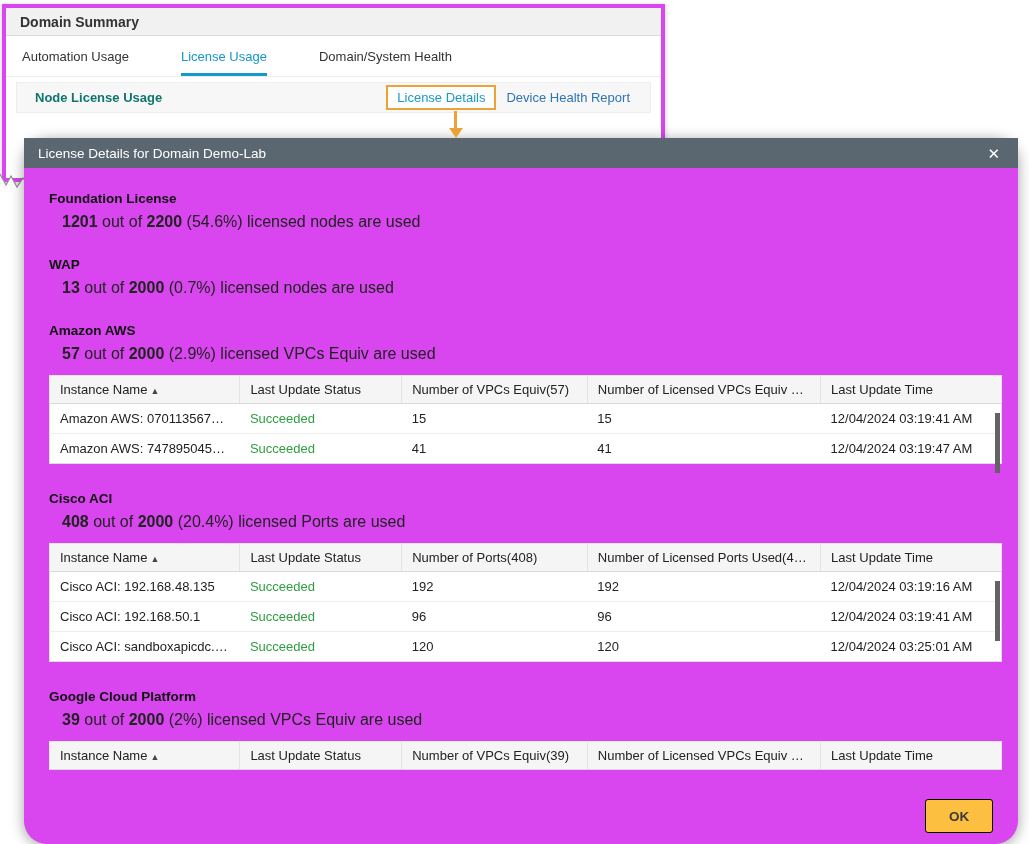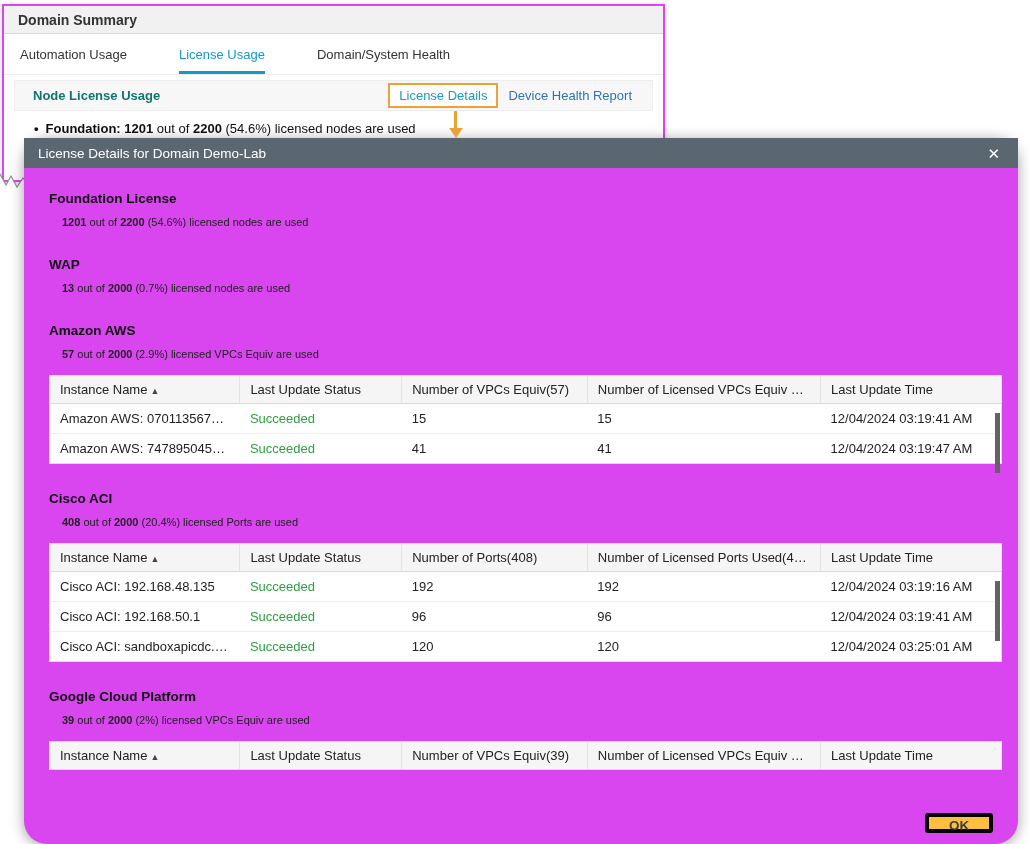--- a/index.html
+++ b/index.html
@@ -6,21 +6,21 @@
   html,body { margin:0; padding:0; }
   body {
     width:1029px; height:844px; position:relative; overflow:hidden;
     background:#ffffff; color:#222;
     font-family:"Liberation Sans", sans-serif; font-size:13px;
   }
 
   
   .bg-window {
     position:absolute; left:2px; top:4px; width:663px; height:178px;
-    background:#fff; border:2px solid #d946ef; box-shadow:0 1px 5px rgba(0,0,0,.22);
+    background:#fff; border:4px solid #d946ef; box-shadow:0 1px 5px rgba(0,0,0,.22);
     z-index:1;
   }
   .titlebar {
     height:28px; background:#f1f1f1; border-bottom:1px solid #d9d9d9;
     display:flex; align-items:center; padding:0 14px;
     font-size:14px; font-weight:bold; color:#333;
   }
   .tabs {
     display:flex; gap:52px; padding:0 16px; margin-top:13px;
     border-bottom:1px solid #ececec; font-size:13px;
@@ -60,21 +60,21 @@
   }
   .modal-header {
     height:30px; background:#5A6771; color:#fff;
     display:flex; align-items:center; padding:0 14px; font-size:13.5px;
   }
   .modal-close { margin-left:auto; cursor:pointer; font-size:15px; line-height:1; padding:2px 4px; }
   .modal-body { height:646px; overflow:hidden; padding:24px 16px 0 25px; }
 
   .section { margin-bottom:28px; }
   .sec-h { font-size:13.5px; font-weight:bold; color:#111; line-height:14px; }
-  .usage { margin:8px 0 0 13px; line-height:16px; font-size:11px; color:#222; }
+  .usage { margin:8px 0 0 13px; line-height:16px; font-size:16px; color:#222; }
 
   .table-wrap { position:relative; margin-top:13px; width:100%; }
   table.lic-table {
     width:100%; border-collapse:collapse; table-layout:fixed;
     border:1px solid #dcdcdc; font-size:13px; background:#fff;
   }
   .lic-table thead th {
     background:#f5f5f5; font-weight:normal; text-align:left; color:#222;
     padding:6px 10px; border:1px solid #e4e4e4; border-bottom:1px solid #d9d9d9;
     white-space:nowrap; overflow:hidden; text-overflow:ellipsis; cursor:pointer;
@@ -84,22 +84,22 @@
     white-space:nowrap; overflow:hidden; text-overflow:ellipsis;
   }
   .lic-table td.green { color:#2E9E41; }
   .sort { font-size:9px; color:#444; margin-left:3px; }
   .vthumb {
     position:absolute; right:2px; top:38px; width:5px; height:60px;
     background:#636363; cursor:pointer;
   }
 
   .ok-btn {
-    position:absolute; right:25px; bottom:11px; width:68px; height:20px;
-    background:#FCBF3F; border:4px solid #000000; border-radius:3px;
+    position:absolute; right:25px; bottom:11px; width:68px; height:34px;
+    background:#FCBF3F; border:1px solid #000000; border-radius:3px;
     font-family:"Liberation Sans", sans-serif; font-size:13.5px; font-weight:bold; color:#3c3c3c;
     cursor:pointer;
   }
 </style>
 </head>
 <body>
 
 <section class="bg-window">
   <div class="titlebar">
     <span>Domain Summary</span>
@@ -108,27 +108,20 @@
     <div class="tab">Automation Usage</div>
     <div class="tab active">License Usage</div>
     <div class="tab">Domain/System Health</div>
   </div>
   <div class="panel-head">
     <span class="panel-title">Node License Usage</span>
     <span class="panel-links">
       <span class="link link-details">License Details</span>
       <span class="link link-report">Device Health Report</span>
     </span>
-  </div>
-  <div class="bullet-row">
-    <span class="dot"></span><b>Foundation:</b>
-    <b>1201</b>
-    <span>out of</span>
-    <b>2200</b>
-    <span>(54.6%) licensed nodes are used</span>
   </div>
 </section>
 
 <svg class="torn" width="40" height="24">
   <polygon points="0,2 6,13 11,4 17,15 23,6 29,14 35,5 39,11 39,24 0,24" fill="#ffffff"></polygon>
   <polyline points="0,2 6,13 11,4 17,15 23,6 29,14 35,5 39,11" fill="none" stroke="#8f8f8f" stroke-width="1.2"></polyline>
 </svg>
 
 <div class="annot-line"></div>
 <div class="annot-head"></div>

